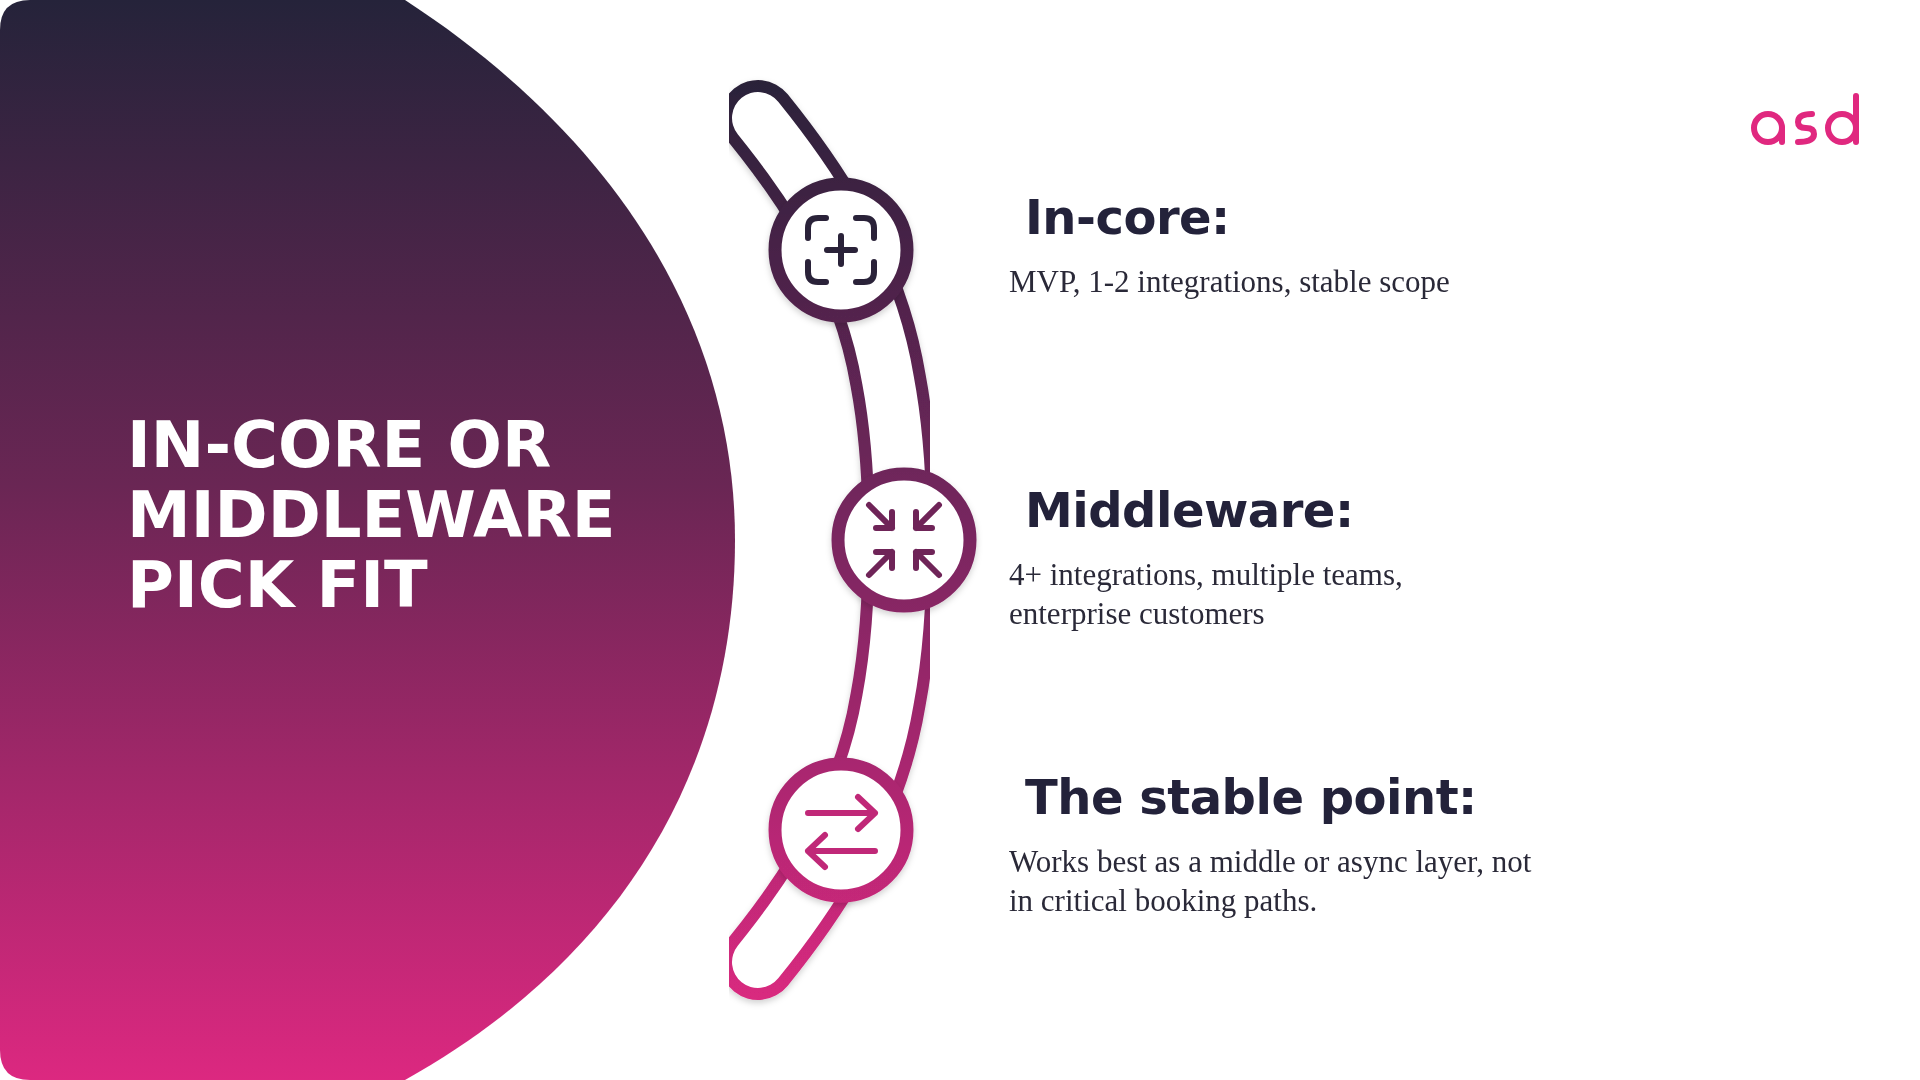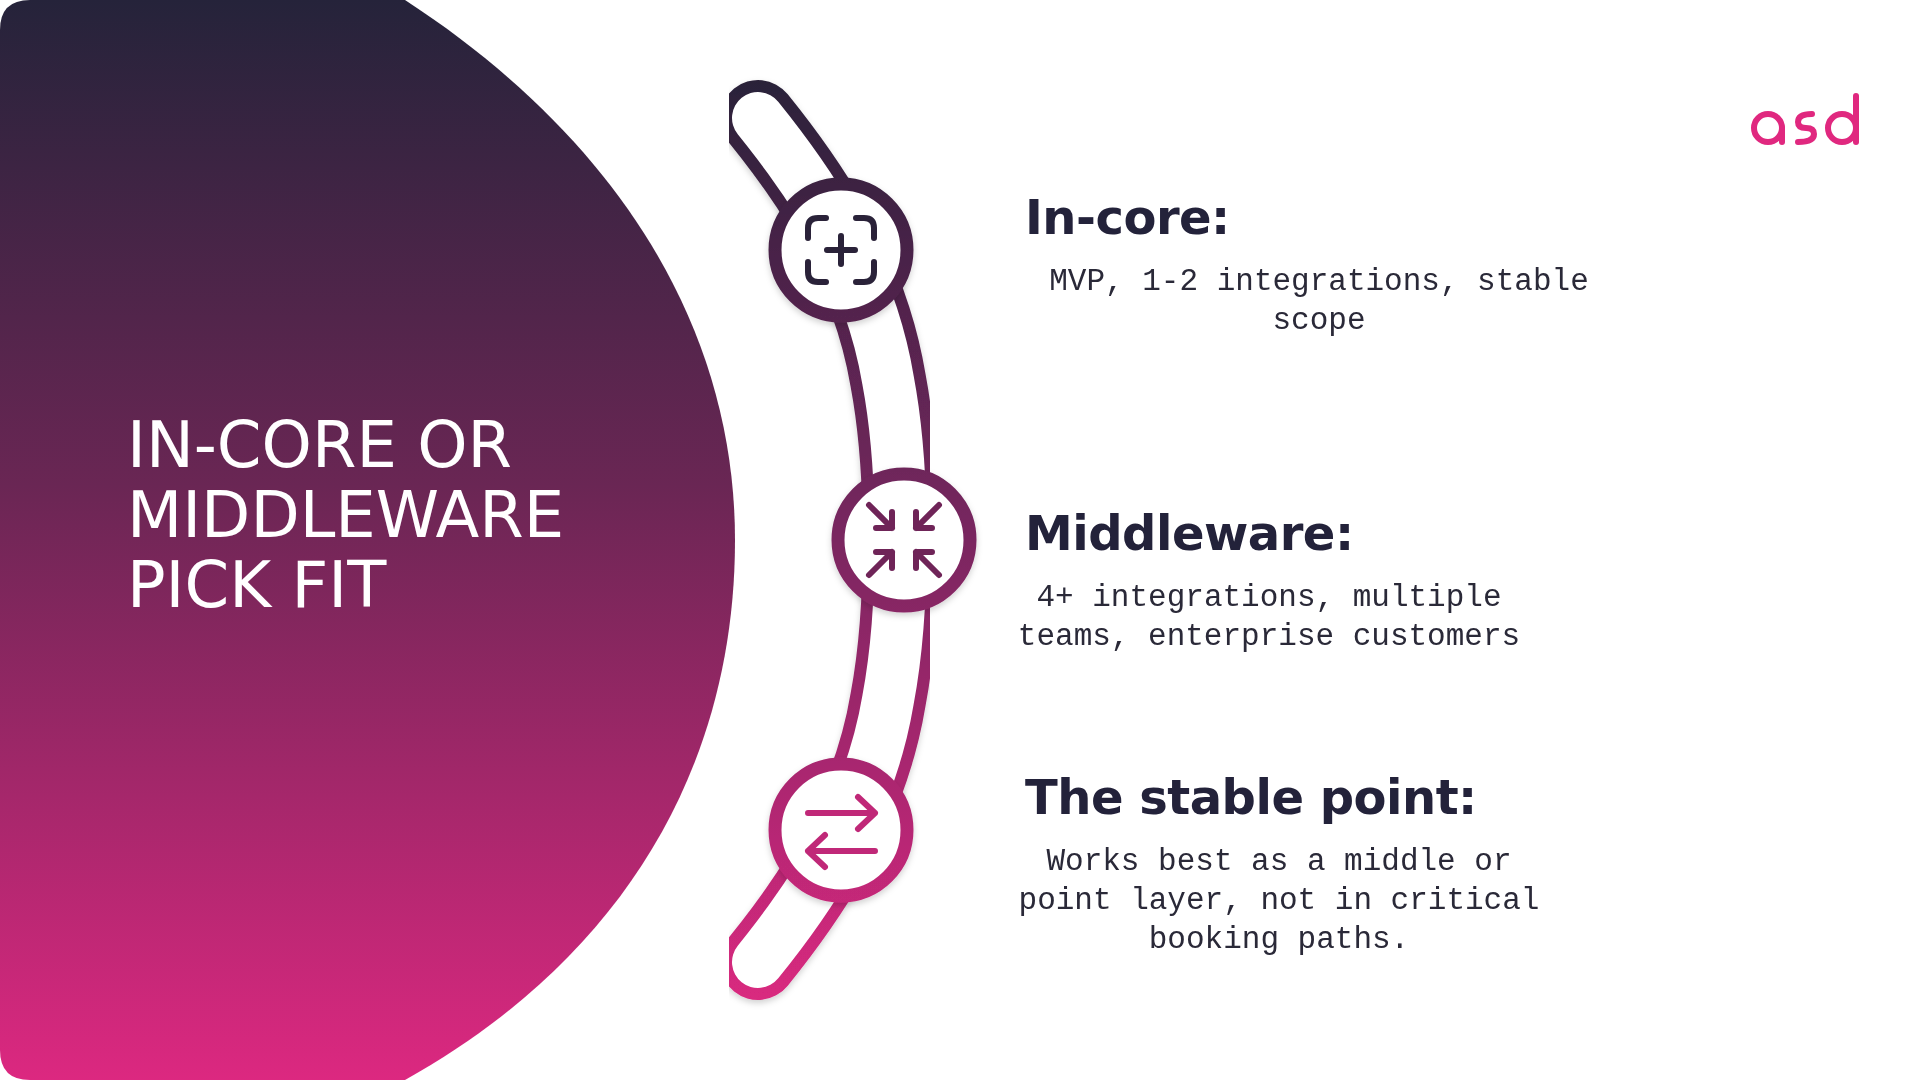--- a/index.html
+++ b/index.html
@@ -9,50 +9,49 @@
     font-family: "Liberation Sans", "DejaVu Sans", sans-serif;
   }
   .hero-shape {
     position: absolute; left: 0; top: 0;
     width: 1920px; height: 1080px;
   }
   .title {
     position: absolute; left: 127px; top: 410px;
     color: #ffffff;
     font-family: "DejaVu Sans", sans-serif;
-    font-weight: normal;
+    font-weight: bold;
     font-size: 64px;
     line-height: 70px;
     letter-spacing: 0px;
     margin: 0;
     width: 520px;
   }
   .title span { display: block; white-space: nowrap; }
   .track { position: absolute; left: 0; top: 0; width: 1920px; height: 1080px; }
   .item { position: absolute; left: 1009px; color: #23223a; }
   .item h2 {
     margin: 16px;
     font-family: "DejaVu Sans", sans-serif;
     font-weight: bold;
     font-size: 48px;
     letter-spacing: -0.5px;
     line-height: 58px;
     color: #23223a;
   }
   .item p {
     margin: 8px 0 0 0;
-    font-family: Liberation Mono, monospace;
+    font-family: Liberation Serif, serif;
     font-size: 31px;
     line-height: 39px;
     color: #2a2938;
     width: 620px;
-    text-align: center;
   }
   .item-1 { top: 172px; }
-  .item-2 { top: 488px; }
+  .item-2 { top: 465px; }
   .item-3 { top: 752px; }
   .logo {
     position: absolute; left: 1750px; top: 92px;
     width: 120px; height: 56px;
   }
 </style>
 </head>
 <body>
 
 <svg class="hero-shape" viewBox="0 0 1920 1080" xmlns="http://www.w3.org/2000/svg">
@@ -129,21 +128,21 @@
 <div class="item item-1">
   <h2>In-core:</h2>
   <p>MVP, 1-2 integrations, stable scope</p>
 </div>
 <div class="item item-2">
   <h2>Middleware:</h2>
   <p style="width:520px">4+ integrations, multiple teams, enterprise customers</p>
 </div>
 <div class="item item-3">
   <h2>The stable point:</h2>
-  <p style="width:540px">Works best as a middle or point layer, not in critical booking paths.</p>
+  <p style="width:540px">Works best as a middle or async layer, not in critical booking paths.</p>
 </div>
 
 <svg class="logo" viewBox="0 0 120 56" xmlns="http://www.w3.org/2000/svg">
   <g fill="none" stroke="#e0287f" stroke-width="6" stroke-linecap="round">
 
     <circle cx="18" cy="36" r="14"></circle>
     <path d="M 32 36 L 32 50"></path>
 
     <path d="M 62 22 Q 48 22 48 30 Q 48 36 56 36 Q 64 36 64 42 Q 64 50 48 50"></path>
 

